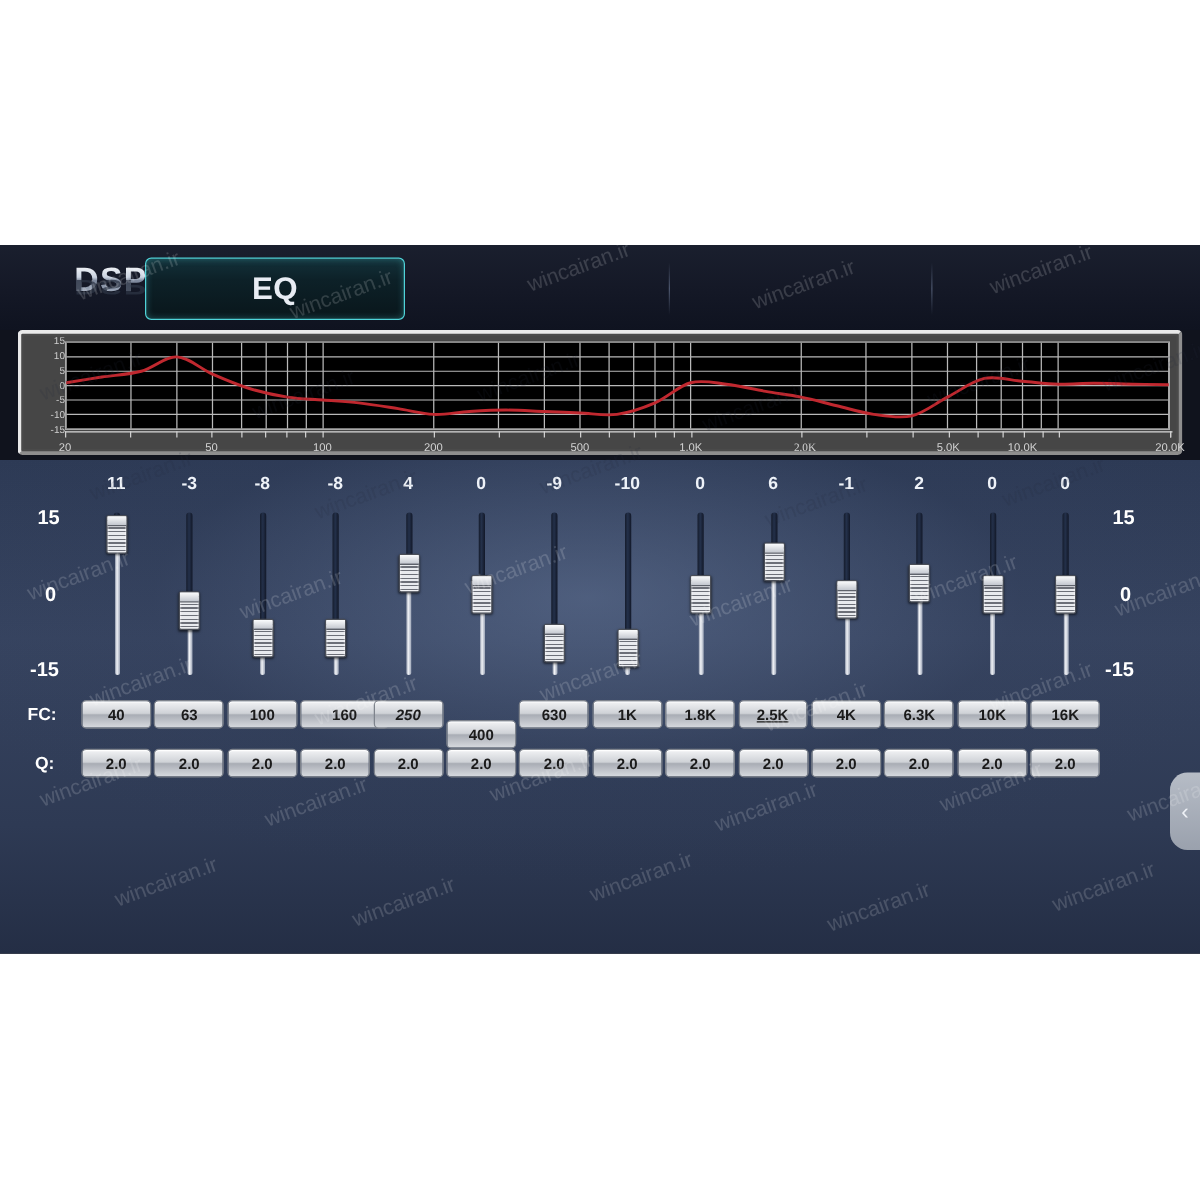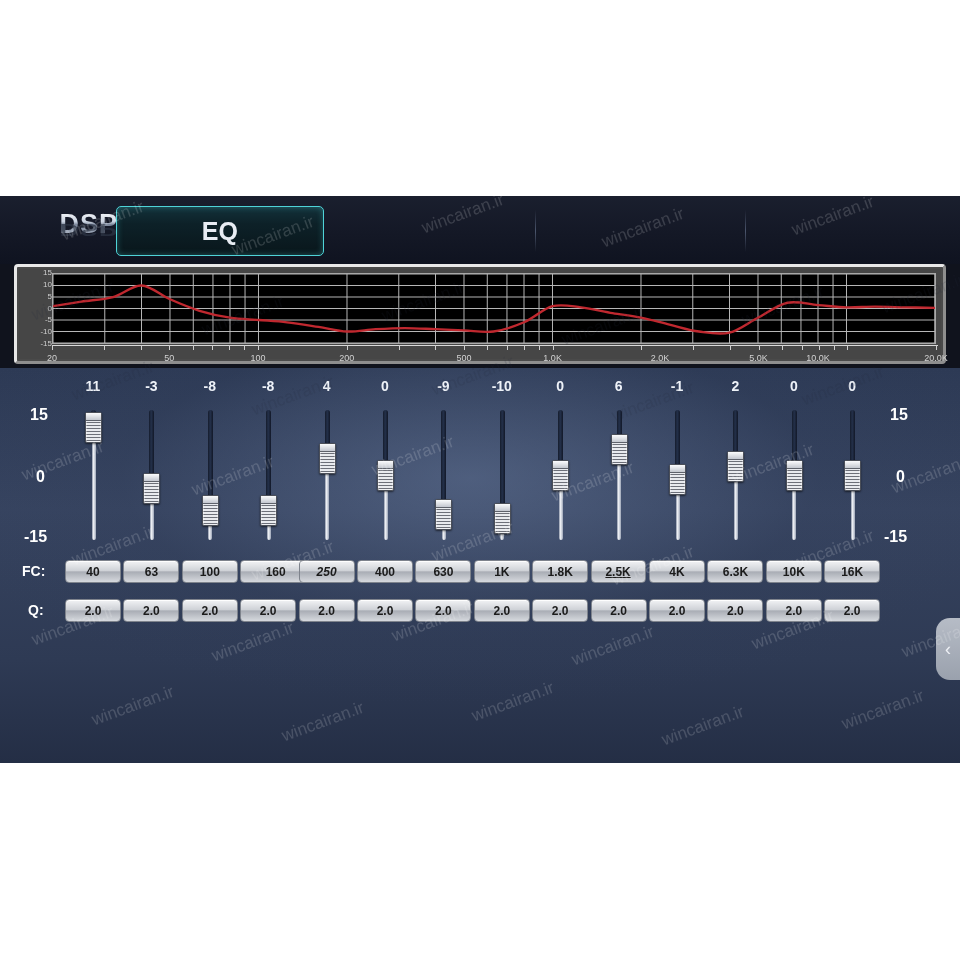--- a/index.html
+++ b/index.html
@@ -313,21 +313,21 @@
             <div class="x-tickmark" style="left: 781.813px;"></div>
             <div class="x-tickmark" style="left: 795.296px;"></div>
             <div class="x-tickmark" style="left: 884px;"></div>
             <div class="x-tickmark" style="left: 884px;"></div>
             <div class="x-tick" style="left: 0px;">20</div>
             <div class="x-tick" style="left: 117.26px;">50</div>
             <div class="x-tick" style="left: 205.963px;">100</div>
             <div class="x-tick" style="left: 294.667px;">200</div>
             <div class="x-tick" style="left: 411.926px;">500</div>
             <div class="x-tick" style="left: 500.63px;">1.0K</div>
-            <div class="x-tick" style="left: 608px;">2.0K</div>
+            <div class="x-tick" style="left: 592px; font-family: Liberation Serif, serif;">2.0K</div>
             <div class="x-tick" style="left: 706.593px;">5.0K</div>
             <div class="x-tick" style="left: 766px;">10.0K</div>
             <div class="x-tick" style="left: 884px;">20.0K</div>
           </div>
 
       </div>
     </div>
   </div>
 
   <div id="eq-body">
@@ -430,21 +430,21 @@
 
     <div class="row-label" style="left:22px; top:195px;">FC:</div>
     <div class="row-label" style="left:28px; top:234px;">Q:</div>
 
     <div id="fc-row">
         <div class="cell" style="left: 65px; top: 192px; width: 56px;">40</div>
         <div class="cell" style="left: 123.4px; top: 192px; width: 56px;">63</div>
         <div class="cell" style="left: 181.8px; top: 192px; width: 56px;">100</div>
         <div class="cell" style="left: 240.2px; top: 192px; width: 71px;">160</div>
         <div class="cell" style="left: 298.6px; top: 192px; width: 56px; font-style: italic;">250</div>
-        <div class="cell" style="left: 357px; top: 192px; width: 56px;">400</div>
+        <div class="cell" style="left: 357px; top: 208px; width: 56px;">400</div>
         <div class="cell" style="left: 415.4px; top: 192px; width: 56px;">630</div>
         <div class="cell" style="left: 473.8px; top: 192px; width: 56px;">1K</div>
         <div class="cell" style="left: 532.2px; top: 192px; width: 56px;">1.8K</div>
         <div class="cell" style="left: 590.6px; top: 192px; width: 55px; text-decoration: underline;">2.5K</div>
         <div class="cell" style="left: 649px; top: 192px; width: 56px;">4K</div>
         <div class="cell" style="left: 707.4px; top: 192px; width: 56px;">6.3K</div>
         <div class="cell" style="left: 765.8px; top: 192px; width: 56px;">10K</div>
         <div class="cell" style="left: 824.2px; top: 192px; width: 56px;">16K</div>
       </div>
     <div id="q-row">

